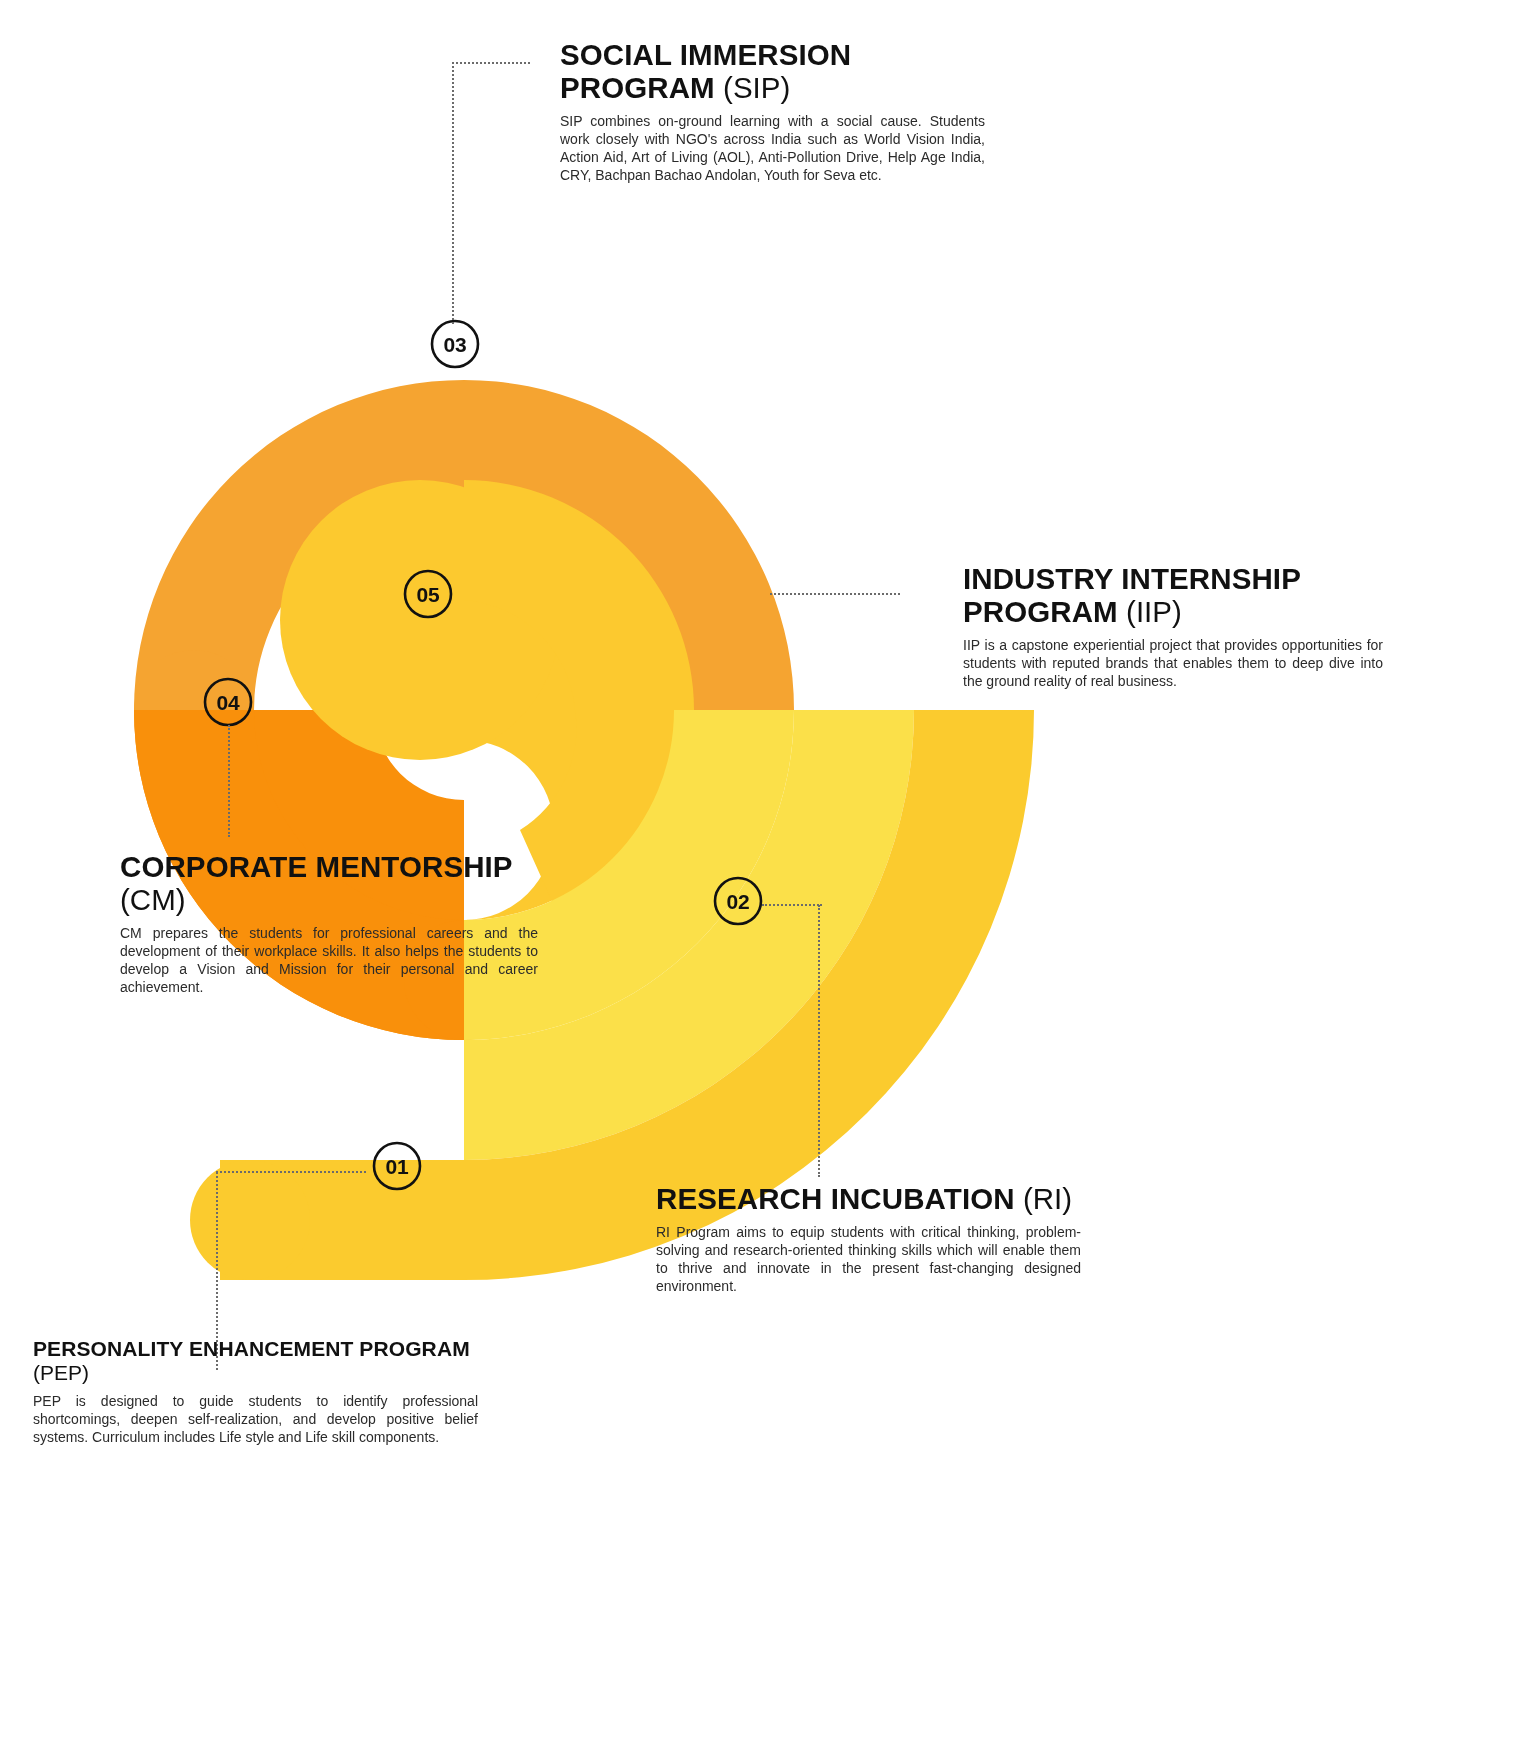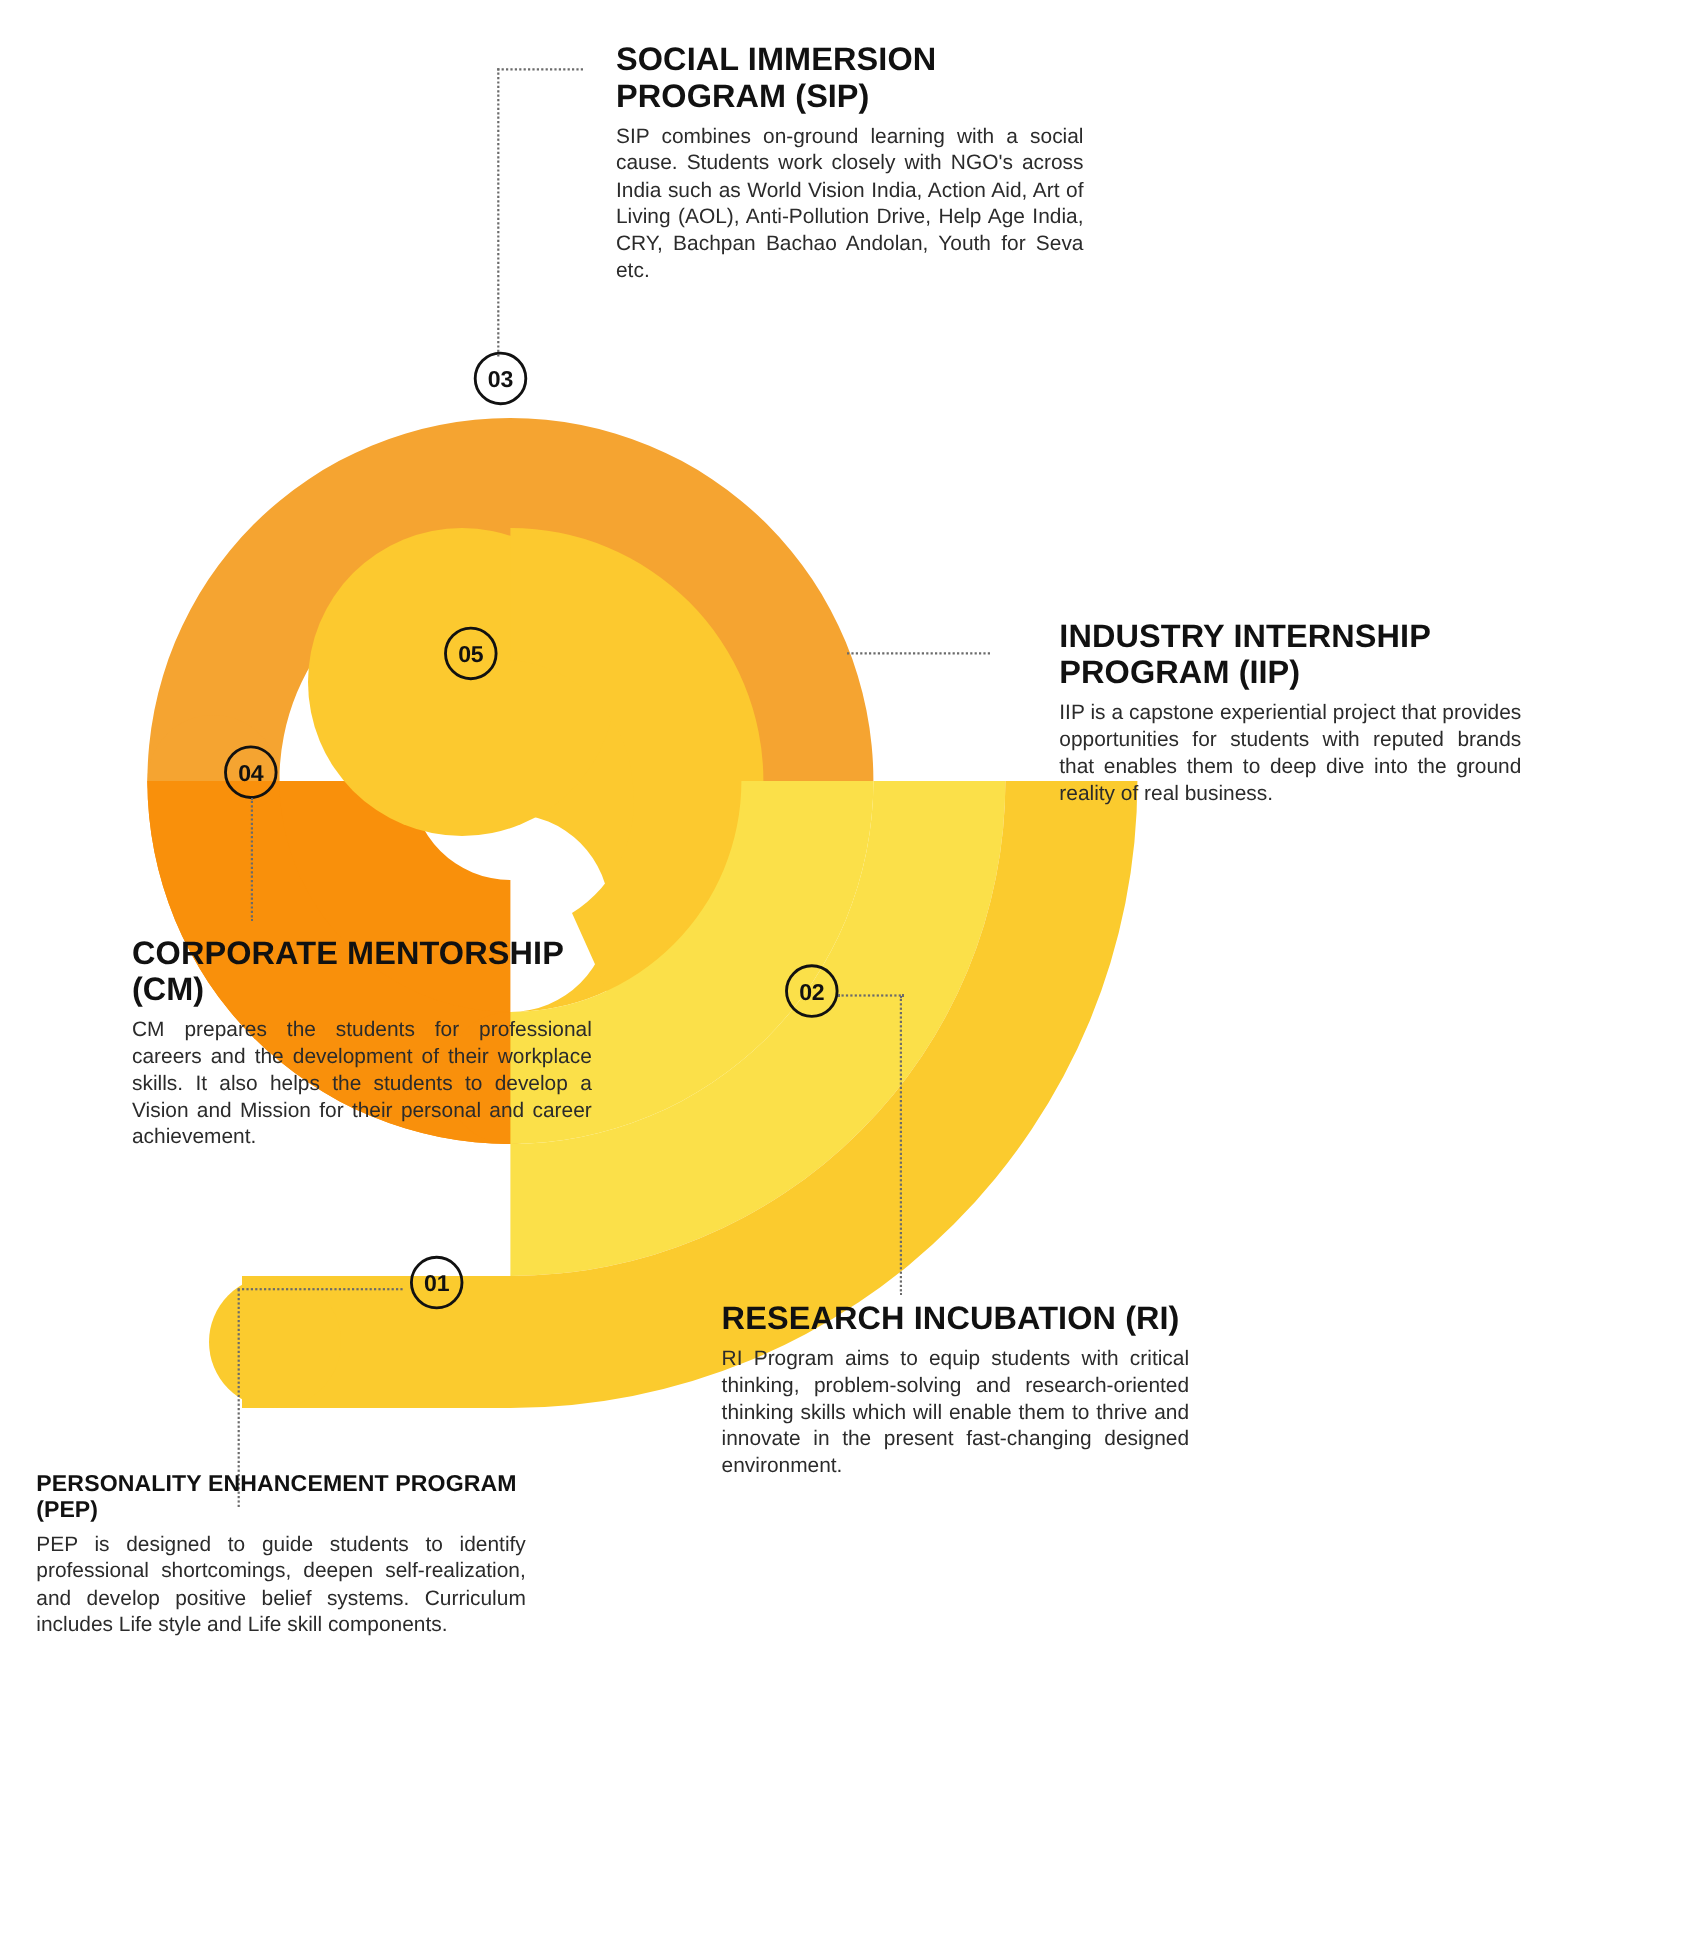--- a/index.html
+++ b/index.html
@@ -26,23 +26,23 @@
   
   .block { position:absolute; }
   .title {
     font-weight:bold;
     font-size:29.5px;
     line-height:1.12;
     letter-spacing:0.1px;
     color:#111;
     text-transform:uppercase;
   }
-  .title .abbr { font-weight:bold; letter-spacing:0px; }
+  .title .abbr { font-weight:normal; letter-spacing:0px; }
   .body {
-    font-size:19px;
+    font-size:14px;
     line-height:1.28;
     color:#2b2b2b;
     text-align:justify;
     margin-top:9px;
   }
 
   
   #blk-sip   { left:560px; top:38px;  width:425px; }
   #blk-iip   { left:916px; top:562px; width:420px;margin-left:47px; }
   #blk-cm    { left:120px; top:850px; width:418px; }

